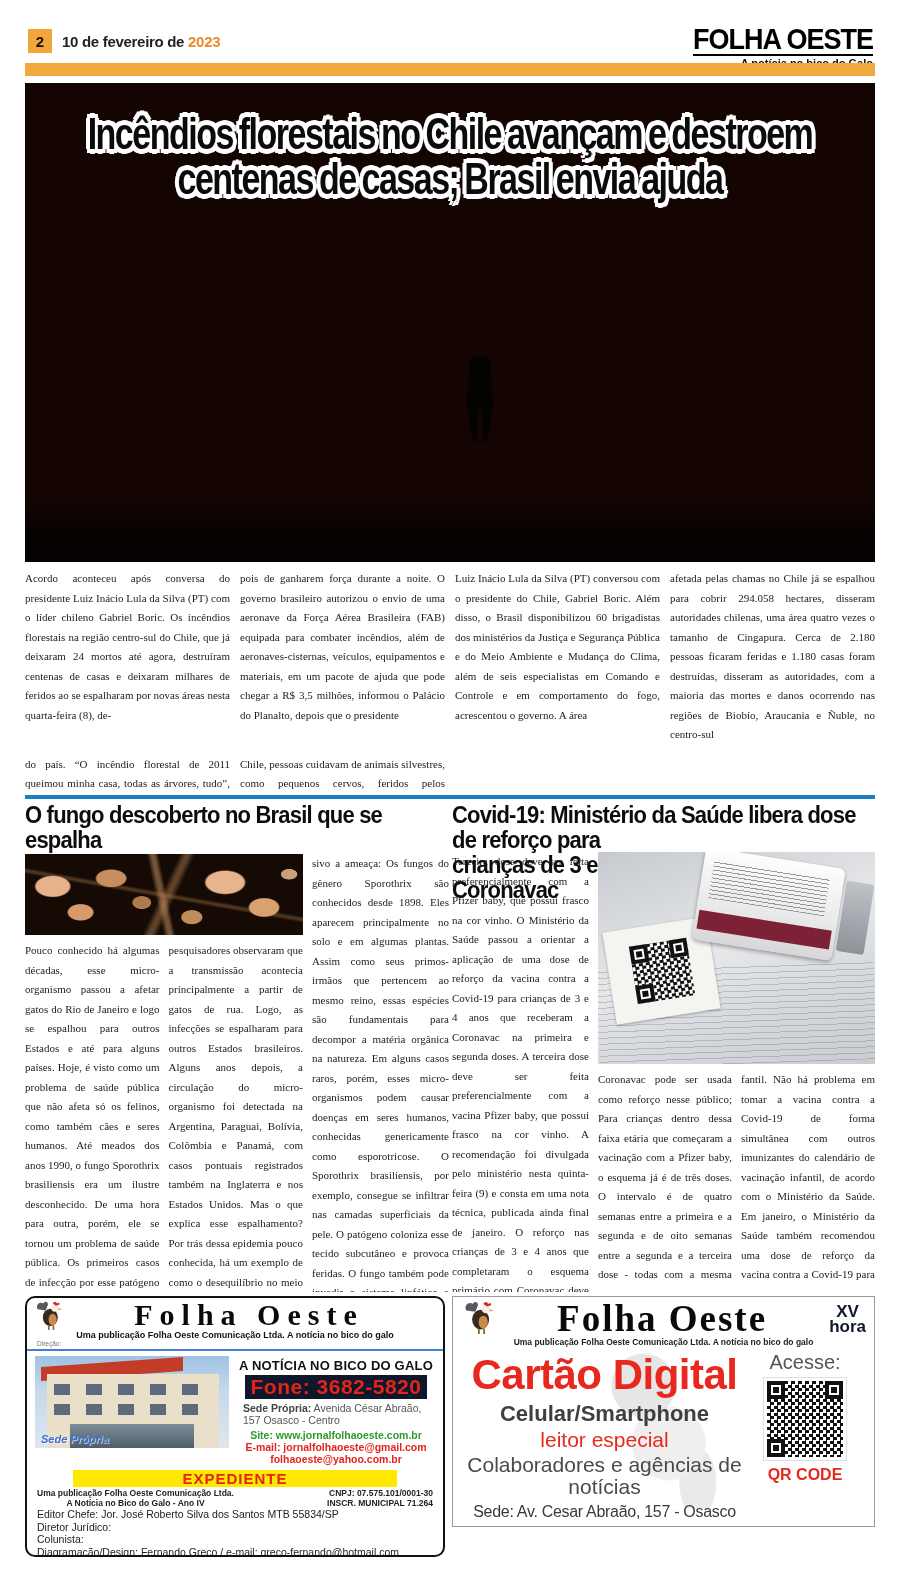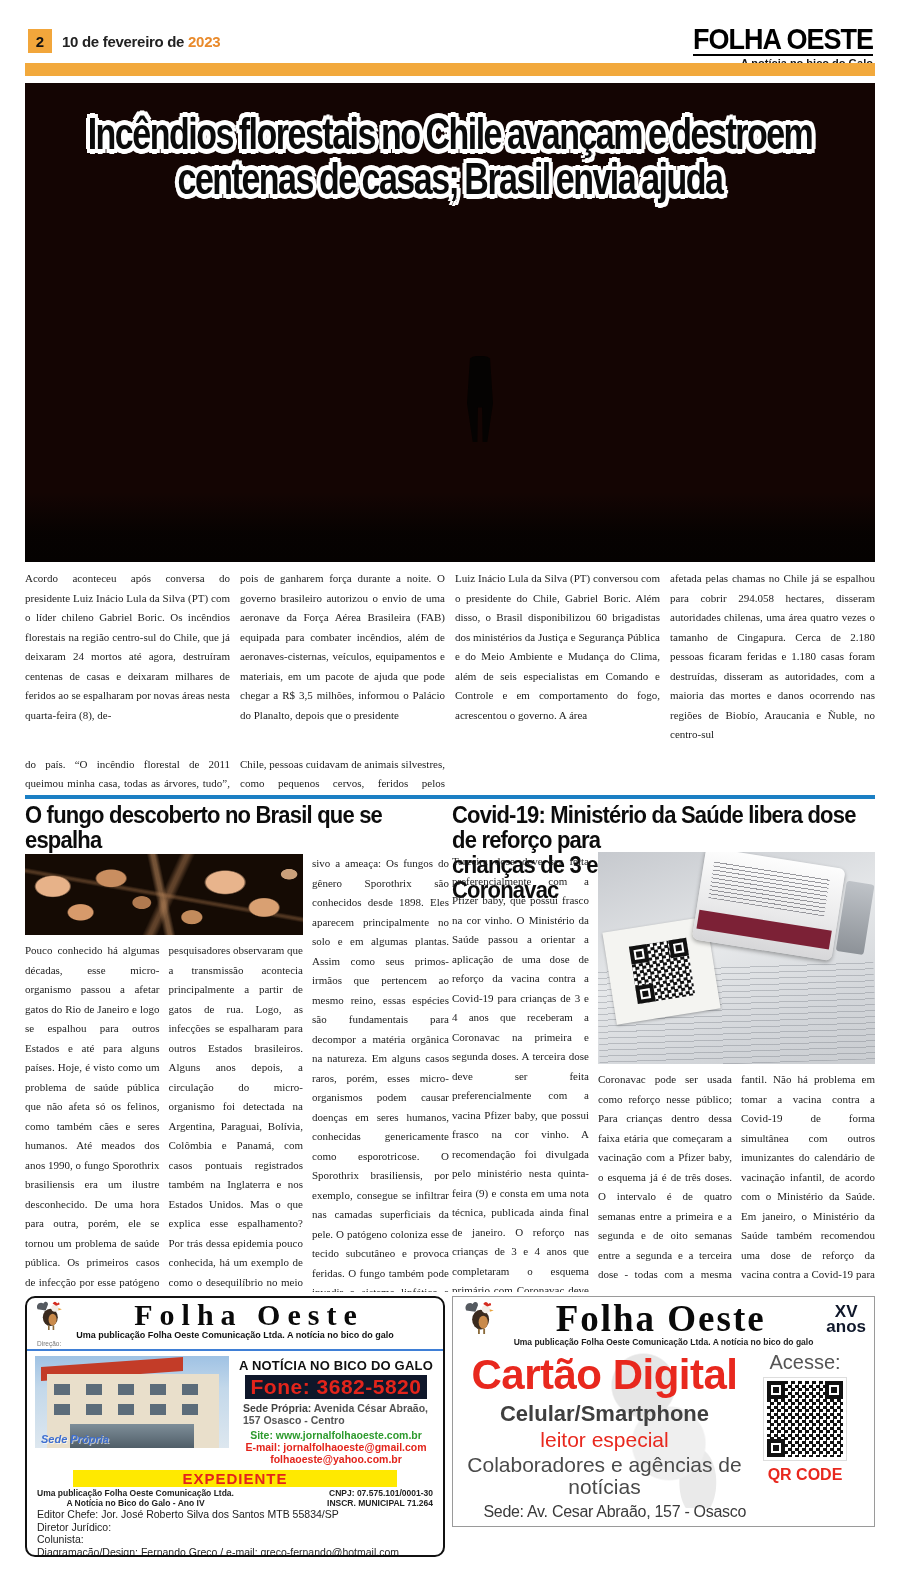--- a/index.html
+++ b/index.html
@@ -132,21 +132,21 @@
     background:repeating-linear-gradient(90deg, #5c6c7a 0 16px, transparent 16px 32px); }
   .building .w1 { top:30%; } .building .w2 { top:52%; }
   .building .store { position:absolute; bottom:0; left:18%; right:18%; height:26%;
     background:linear-gradient(#7e8e99,#505e68); }
   .building .cap { position:absolute; left:6px; bottom:3px; font-weight:bold; font-style:italic;
     font-size:11px; color:#3f6fd0; text-shadow:1px 1px 0 rgba(255,255,255,.6); }
   .adLinfo { flex:1; text-align:center; }
   .slogan { font-weight:bold; font-size:13px; color:#111; letter-spacing:0.2px; margin-top:2px; }
   .fone { display:inline-block; background:#0f172a; color:#e3241b; font-weight:bold;
     font-size:21px; padding:0 6px; margin-top:2px; letter-spacing:0.5px; }
-  .addr { font-size:10.5px; color:#555; font-weight:bold; margin-top:3px; text-align:left; padding-left:6px; line-height:1.15; }
+  .addr { font-size:10.5px; color:#555; font-weight:normal; margin-top:3px; text-align:left; padding-left:6px; line-height:1.15; }
   .addr b { color:#444; }
   .site { color:#2e9a2e; font-weight:bold; font-size:10.5px; margin-top:3px; }
   .mail { color:#e3241b; font-weight:bold; font-size:10.5px; }
   .expbar { background:#ffe900; color:#e3241b; font-weight:bold; font-size:15px;
     text-align:center; width:78%; margin:3px auto 1px auto; letter-spacing:1px; }
   .exptop { display:flex; justify-content:space-between; padding:0 10px; font-weight:bold; font-size:8.5px; color:#222; }
   .exptop .l { text-align:center; } .exptop .r { text-align:right; }
   .expline { font-size:10.5px; color:#222; padding:0 10px; line-height:1.2; }
 
   .adR { position:absolute; left:452px; top:1296px; width:423px; height:231px;
@@ -162,21 +162,21 @@
     font-size:37px; line-height:1; letter-spacing:2px; color:#0a0a0a; white-space:nowrap; }
   .xv { color:#0f172a; font-weight:bold; text-align:center; line-height:0.9; margin-top:4px; }
   .xv .a { font-size:17px; } .xv .b { font-size:17px; display:block; }
   .adRsub { position:relative; text-align:center; font-weight:bold; font-size:8.5px; color:#222; }
   .adRbody { position:relative; display:flex; padding:2px 10px 0 10px; }
   .adRleft { flex:1; text-align:center; }
   .cartao { color:#e8281e; font-weight:bold; font-size:42px; letter-spacing:-0.5px; margin-top:2px; }
   .celular { color:#3f3f3f; font-weight:bold; font-size:22px; margin-top:2px; }
   .leitor { color:#e8281e; font-size:21px; margin-top:1px; }
   .colab { color:#4a4a4a; font-size:21px; line-height:1.05; margin-top:2px; }
-  .sede { color:#3a3a3a; font-size:16px; margin-top:5px; letter-spacing:-0.3px;text-align:right; }
+  .sede { color:#3a3a3a; font-size:16px; margin-top:5px; letter-spacing:-0.3px; }
   .adRright { width:118px; text-align:center; flex:none; }
   .acesse { color:#555; font-size:20px; margin-top:2px; }
   .adRright .qr { width:82px; height:82px; margin:4px auto 0 auto; border:3px solid #fff; outline:1px solid #ddd; }
   .qrlabel { color:#e8281e; font-weight:bold; font-size:16px; margin-top:6px; }
 
   .rooster { flex:none; }
 </style>
 </head>
 <body>
 
@@ -330,21 +330,21 @@
         <ellipse cx="16" cy="17" rx="3.5" ry="5" fill="#c98a4b"></ellipse>
         <circle cx="18" cy="7" r="3.2" fill="#f2ede6"></circle>
         <path d="M16 3 q2 -3 4 0 q2 -2 2 1 l-3 1 z" fill="#d42b1e"></path>
         <path d="M21 7 l3 1 -3 1 z" fill="#e8a33d"></path>
         <rect x="12" y="22" width="1.4" height="4" fill="#8a6a3a"></rect>
         <rect x="16" y="22" width="1.4" height="4" fill="#8a6a3a"></rect>
       </svg>
       <div class="adRtitle">Folha Oeste</div>
       <div class="xv">
         <span class="a">XV</span>
-        <span class="b">anos</span>
+        <span class="b">hora</span>
       </div>
     </div>
     <div class="adRsub">Uma publicação Folha Oeste Comunicação Ltda. A notícia no bico do galo</div>
     <div class="adRbody">
       <div class="adRleft">
         <div class="cartao">Cartão Digital</div>
         <div class="celular">Celular/Smartphone</div>
         <div class="leitor">leitor especial</div>
         <div class="colab">Colaboradores e agências de notícias</div>
         <div class="sede">Sede: Av. Cesar Abraão, 157 - Osasco</div>

